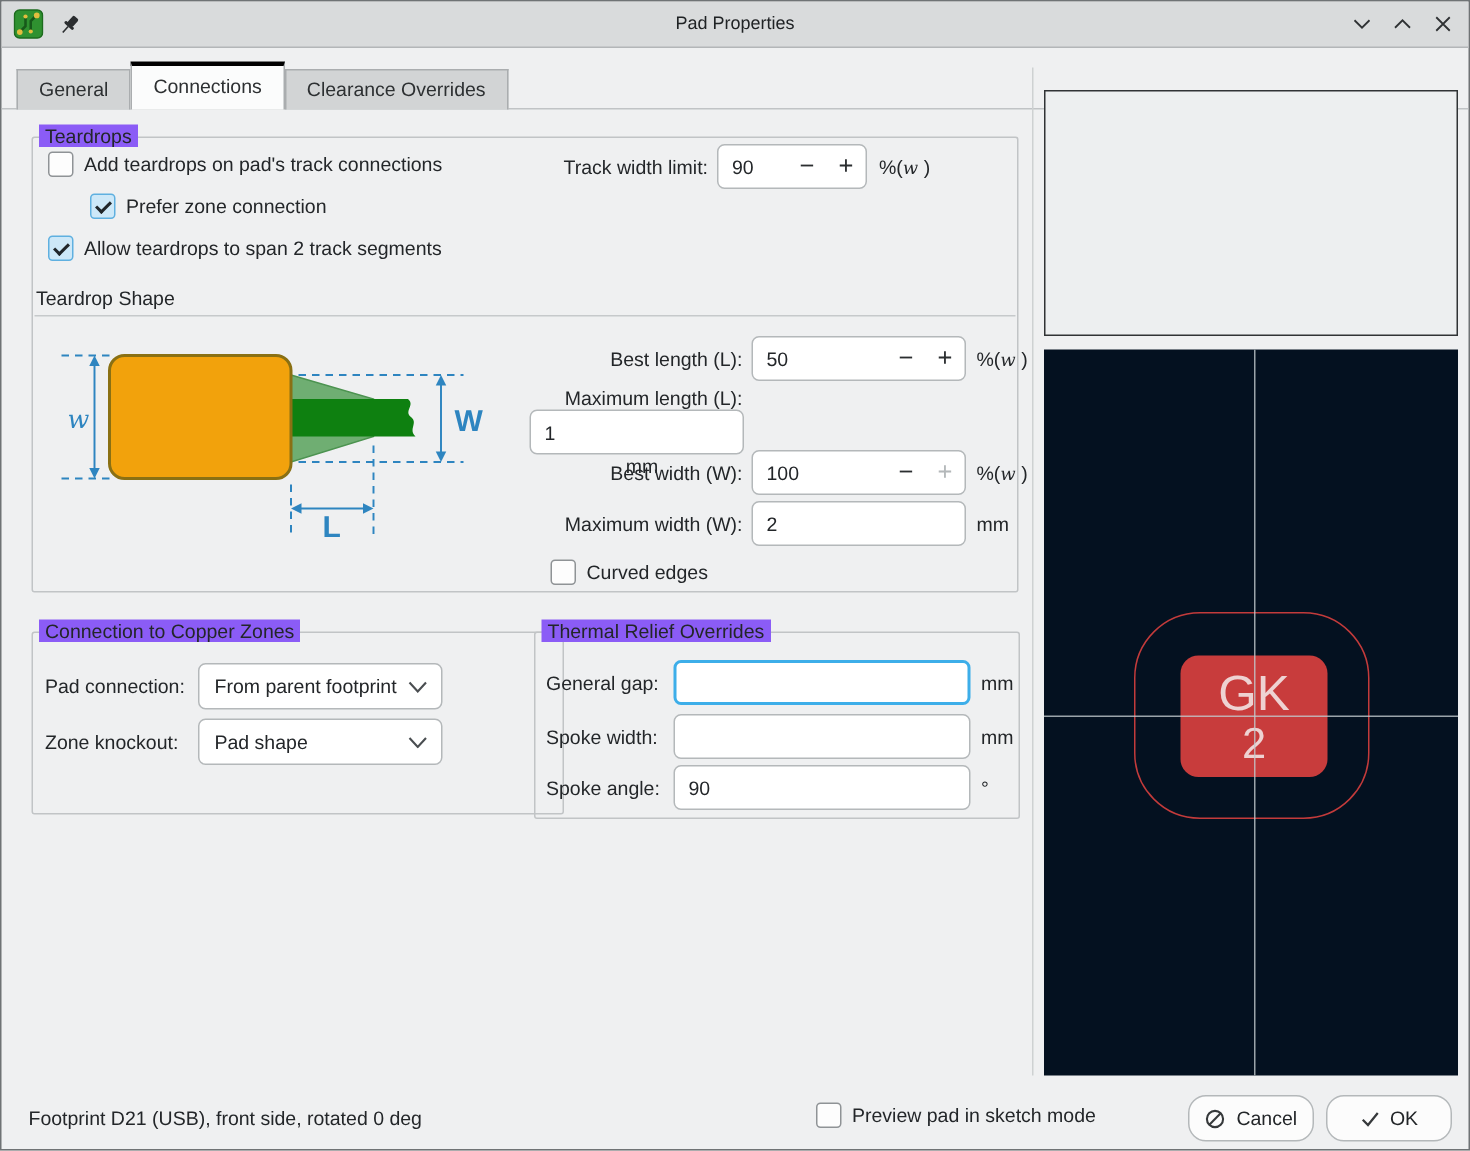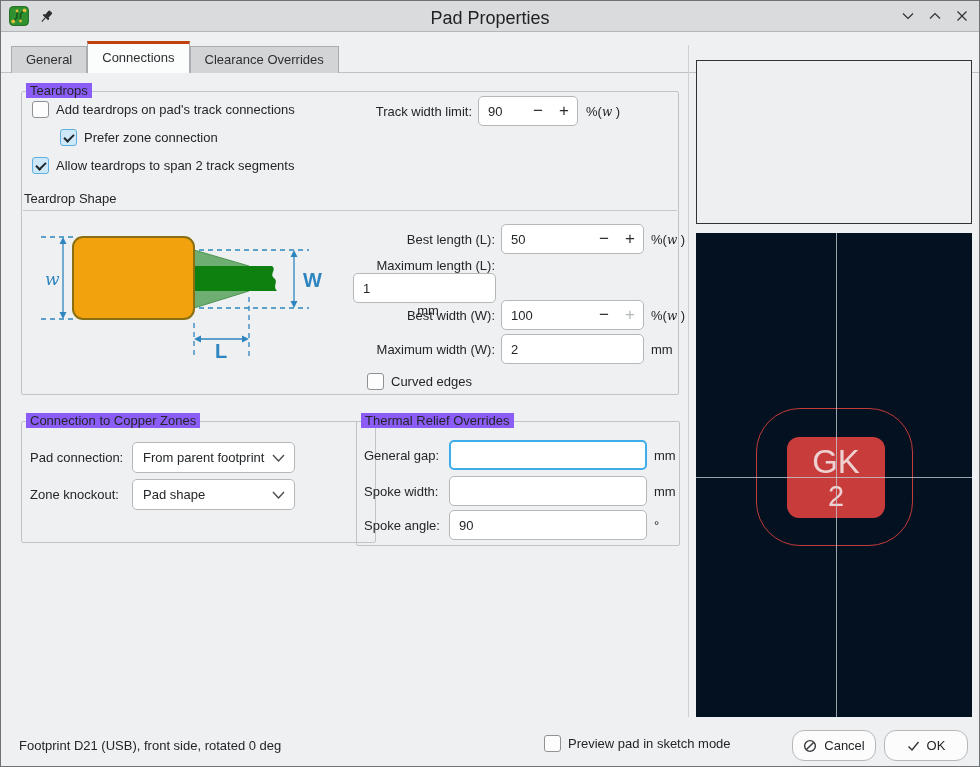--- a/index.html
+++ b/index.html
@@ -5,28 +5,28 @@
   html,body{margin:0;padding:0;background:#9a9a9a;}
   .window{
     position:relative;width:980px;height:767px;box-sizing:border-box;
     background:#eff0f1;border:1px solid #6f7375;overflow:hidden;
     font-family:"Liberation Sans",sans-serif;font-size:13px;color:#232629;
   }
   
   .titlebar{position:absolute;left:0;top:0;right:0;height:30px;background:#d9dbdc;border-bottom:1px solid #b3b6b8;}
   .app-icon{position:absolute;left:8px;top:5px;}
   .pin-icon{position:absolute;left:38px;top:8px;}
-  .win-title{position:absolute;left:0;right:0;top:7px;text-align:center;font-size:18px;color:#202325;}
+  .win-title{position:absolute;left:0;right:0;top:7px;text-align:center;font-size:12px;color:#202325;}
   .win-controls{position:absolute;right:10px;top:0;height:30px;display:flex;align-items:center;gap:13px;}
   .win-btn{display:flex;align-items:center;justify-content:center;width:14px;height:14px;cursor:default;}
   
   .tabline{position:absolute;left:0;top:71px;right:0;height:1px;background:#c0c3c5;}
   .tabs{position:absolute;left:10px;top:40px;height:32px;display:flex;align-items:flex-end;z-index:2;justify-content:center;}
   .tab{box-sizing:border-box;padding:0 14px;background:#d2d4d5;border:1px solid #aaadaf;border-bottom:none;height:27px;line-height:26px;color:#2d3032;}
-  .tab.active{background:#fbfcfc;border-top:3px solid #c2410c;height:32px;line-height:27px;}
+  .tab.active{background:#fbfcfc;border-top:3px solid #000000;height:32px;line-height:27px;}
   
   .groupbox{position:absolute;box-sizing:border-box;border:1px solid #c1c4c6;border-radius:2px;}
   .gb-legend{position:absolute;top:-9px;left:4px;background:#8b5cf6;padding:0 4px;white-space:nowrap;}
   
   .row{position:absolute;display:flex;align-items:center;}
   .cb{position:relative;box-sizing:border-box;width:17px;height:17px;background:#fdfdfd;border:1px solid #8f9396;border-radius:3px;flex:0 0 auto;}
   .cb.checked{background:#cde8f8;border-color:#5fb0e0;}
   .cb.checked::after{content:"";position:absolute;left:3px;top:4px;width:8px;height:4px;border-left:2px solid #20262a;border-bottom:2px solid #20262a;transform:rotate(-45deg);}
   .cb-text{margin-left:7px;white-space:nowrap;}
   .spin{box-sizing:border-box;display:flex;align-items:center;background:#ffffff;border:1px solid #b4b8ba;border-radius:5px;height:30px;}

